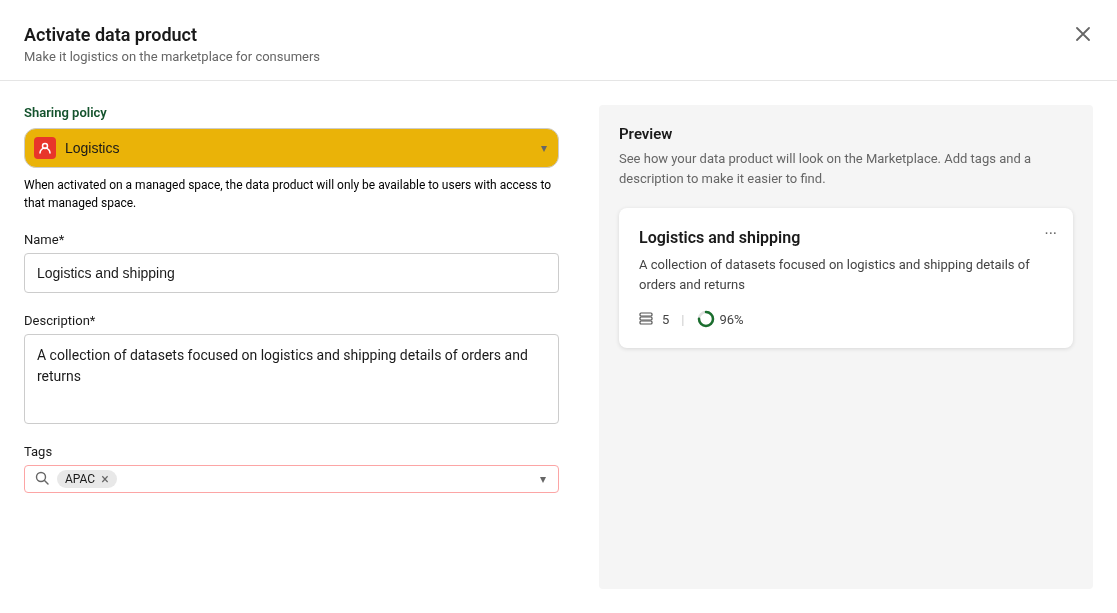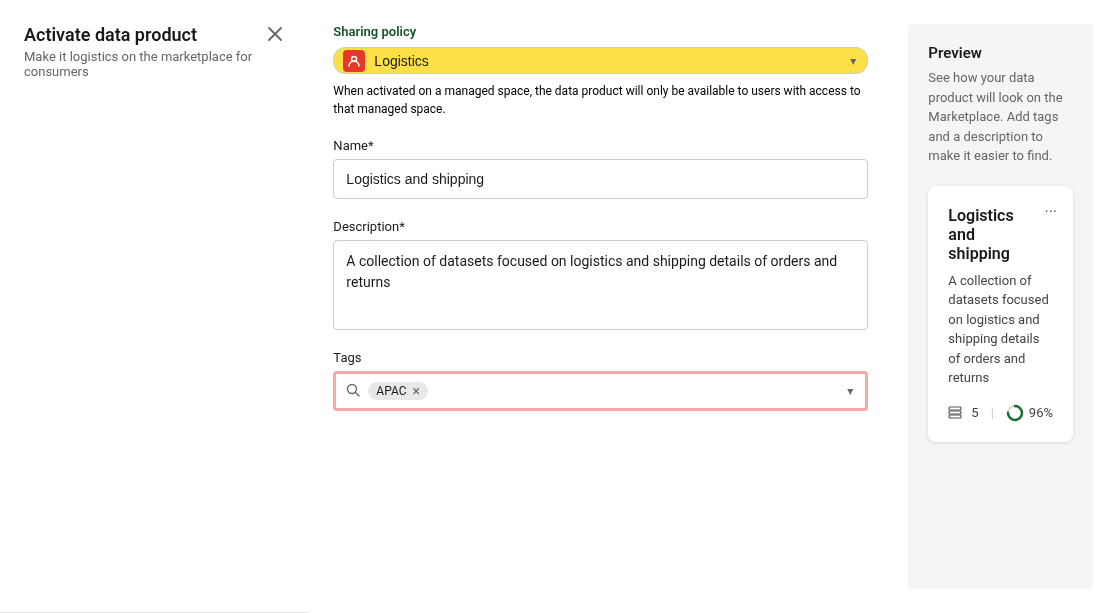--- a/index.html
+++ b/index.html
@@ -7,21 +7,21 @@
       font-family: -apple-system, BlinkMacSystemFont, 'Segoe UI', Roboto, sans-serif;
       font-size: 14px;
       background: #fff;
       color: #1a1a1a;
     }
     .modal {
       width: 1117px;
       min-height: 613px;
       background: #fff;
       display: flex;
-      flex-direction: row;
+      flex-direction: column;
       position: relative;
     }
     .modal-header {
       padding: 24px 24px 16px 24px;
       border-bottom: 1px solid #e5e5e5;
       position: relative;
     }
     .modal-title {
       font-size: 18px;
       font-weight: 600;
@@ -70,27 +70,27 @@
       font-size: 13px;
       font-weight: 600;
       color: #14532d;
       margin-bottom: 8px;
     }
     .select-wrapper {
       position: relative;
     }
     .select-field {
       width: 100%;
-      height: 27px;
+      height: 40px;
       border: 1px solid #ccc;
       border-radius: 12px;
       padding: 0 36px 0 40px;
       font-size: 14px;
       appearance: none;
-      background: #fde047;
+      background: #eab308;
       cursor: pointer;
       color: #1a1a1a;
     }
     .select-icon {
       position: absolute;
       left: 10px;
       top: 50%;
       transform: translateY(-50%);
       width: 22px;
       height: 22px;
@@ -141,23 +141,23 @@
       padding: 10px 12px;
       font-size: 14px;
       color: #1a1a1a;
       resize: none;
       outline: none;
       font-family: inherit;
       line-height: 1.5;
     }
     .tags-wrapper {
       position: relative;
-      border: 3px solid #fca5a5;
-      border-radius: 4px;
-      height: 40px;
+      border: 1px solid #fca5a5;
+      border-radius: 4px;
+      height: 28px;
       display: flex;
       align-items: center;
       padding: 0 36px 0 10px;
       background: #fff;
     }
     .search-icon-tags {
       margin-right: 8px;
       color: #666;
       font-size: 13px;
     }

